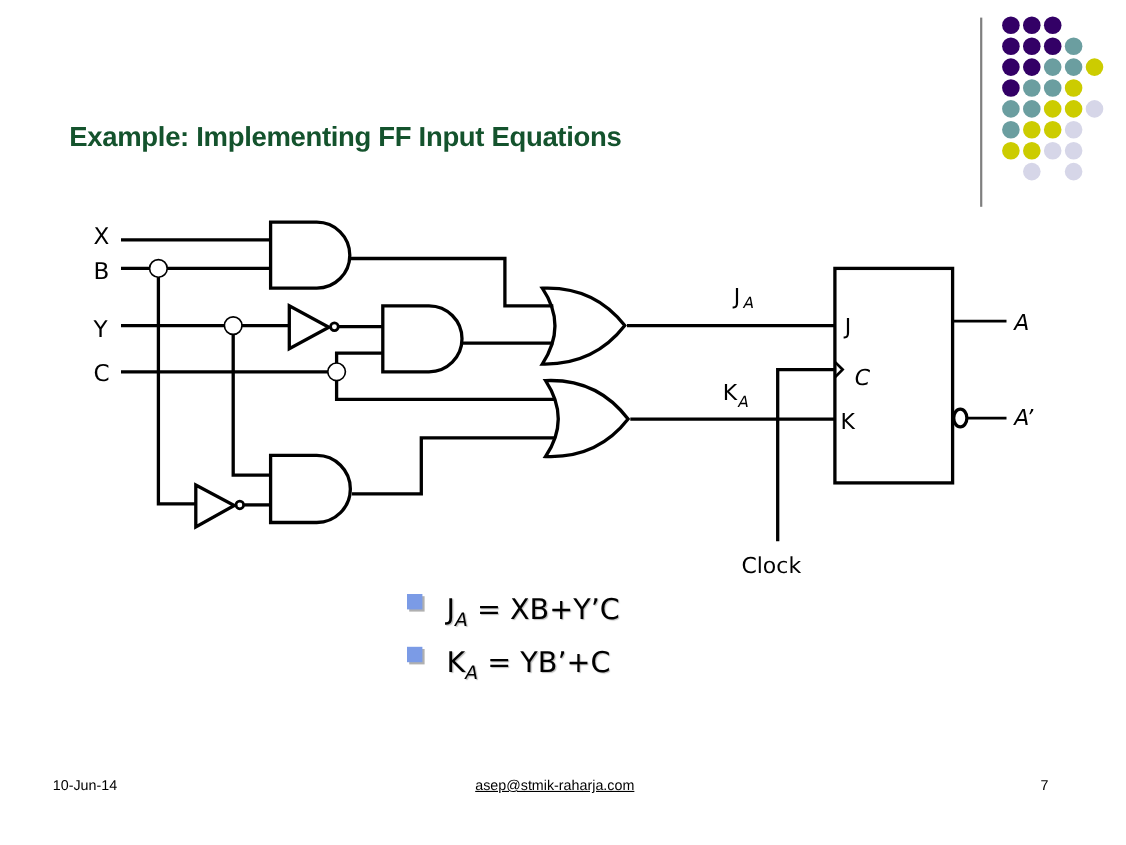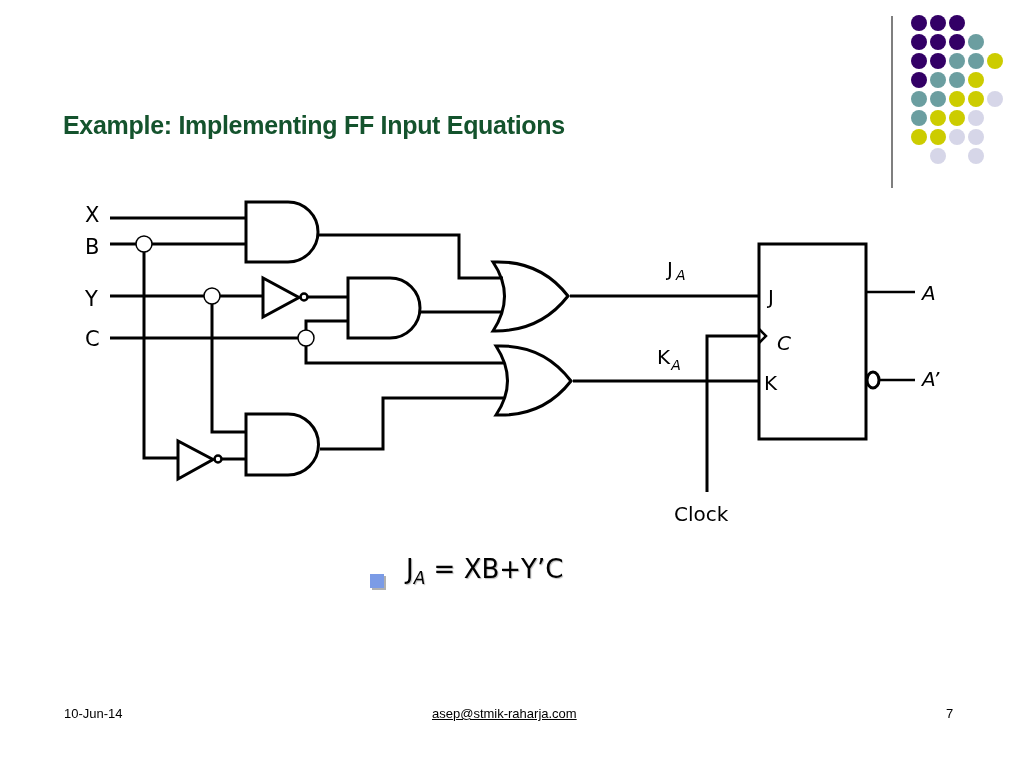--- a/index.html
+++ b/index.html
@@ -4,26 +4,26 @@
 <style>
   html, body { margin: 0; padding: 0; }
   body { width: 1024px; height: 768px; background: #ffffff; position: relative; overflow: hidden; font-family: "Liberation Sans", sans-serif; }
   .title { position: absolute; left: 63px; top: 111px; font-family: "Liberation Sans", sans-serif; font-weight: bold; font-size: 25px; color: #14532d; white-space: nowrap; letter-spacing: -0.3px; }
   .vline { position: absolute; left: 891px; top: 16px; width: 2px; height: 172px; background: #7f7f7f; }
   .dots { position: absolute; left: 0; top: 0; width: 1024px; height: 200px; pointer-events: none; }
   .dot { position: absolute; width: 16px; height: 16px; border-radius: 50%; }
   svg.circuit { position: absolute; left: 0; top: 0; width: 1024px; height: 768px; }
   svg.circuit text { font-family: "DejaVu Sans", sans-serif; fill: #000; }
   .bullets { position: absolute; left: 370px; top: 540px; }
-  .bullet-row { position: relative; height: 48px; display: flex; align-items: flex-end; }
+  .bullet-row { position: relative; height: 48px; display: flex; align-items: flex-start; }
   .bullet-sq { width: 14px; height: 14px; background: #7b9be6; box-shadow: 2px 2px 0 #b0b0b0; margin-right: 22px; }
   .bullet-text { font-family: "DejaVu Sans", sans-serif; font-size: 26px; color: #000; text-shadow: 1px 1px 1px #bbbbbb; white-space: nowrap; }
   .bullet-text sub { font-size: 17px; font-style: italic; vertical-align: -6px; }
   .footer { position: absolute; top: 706px; font-family: "Liberation Sans", sans-serif; font-size: 13px; color: #000; }
-  .footer.date { left: 64px; }
+  .footer.date { left: 48px; }
   .footer.email { left: 432px; text-decoration: underline; }
   .footer.page { left: 946px; }
 </style>
 </head>
 <body>
 
 <div class="title">Example: Implementing FF Input Equations</div>
 <div class="vline"></div>
 <div class="dots" id="dots">
     <div class="dot" style="left: 911px; top: 15px; background: rgb(51, 0, 102);"></div>
@@ -129,17 +129,21 @@
   <text x="922" y="386" font-size="20" font-style="italic">A’</text>
 
   <text x="674" y="521" font-size="20">Clock</text>
 </svg>
 
 <div class="bullets">
   <div class="bullet-row">
     <span class="bullet-sq"></span>
     <span class="bullet-text"><span>J</span><sub>A</sub><span> = XB+Y’C</span></span>
   </div>
+  <div class="bullet-row">
+    <span class="bullet-sq"></span>
+    <span class="bullet-text"><span>K</span><sub>A</sub><span> = YB’+C</span></span>
+  </div>
 </div>
 
 <div class="footer date">10-Jun-14</div>
 <div class="footer email">asep@stmik-raharja.com</div>
 <div class="footer page">7</div>
 
 </body></html>

